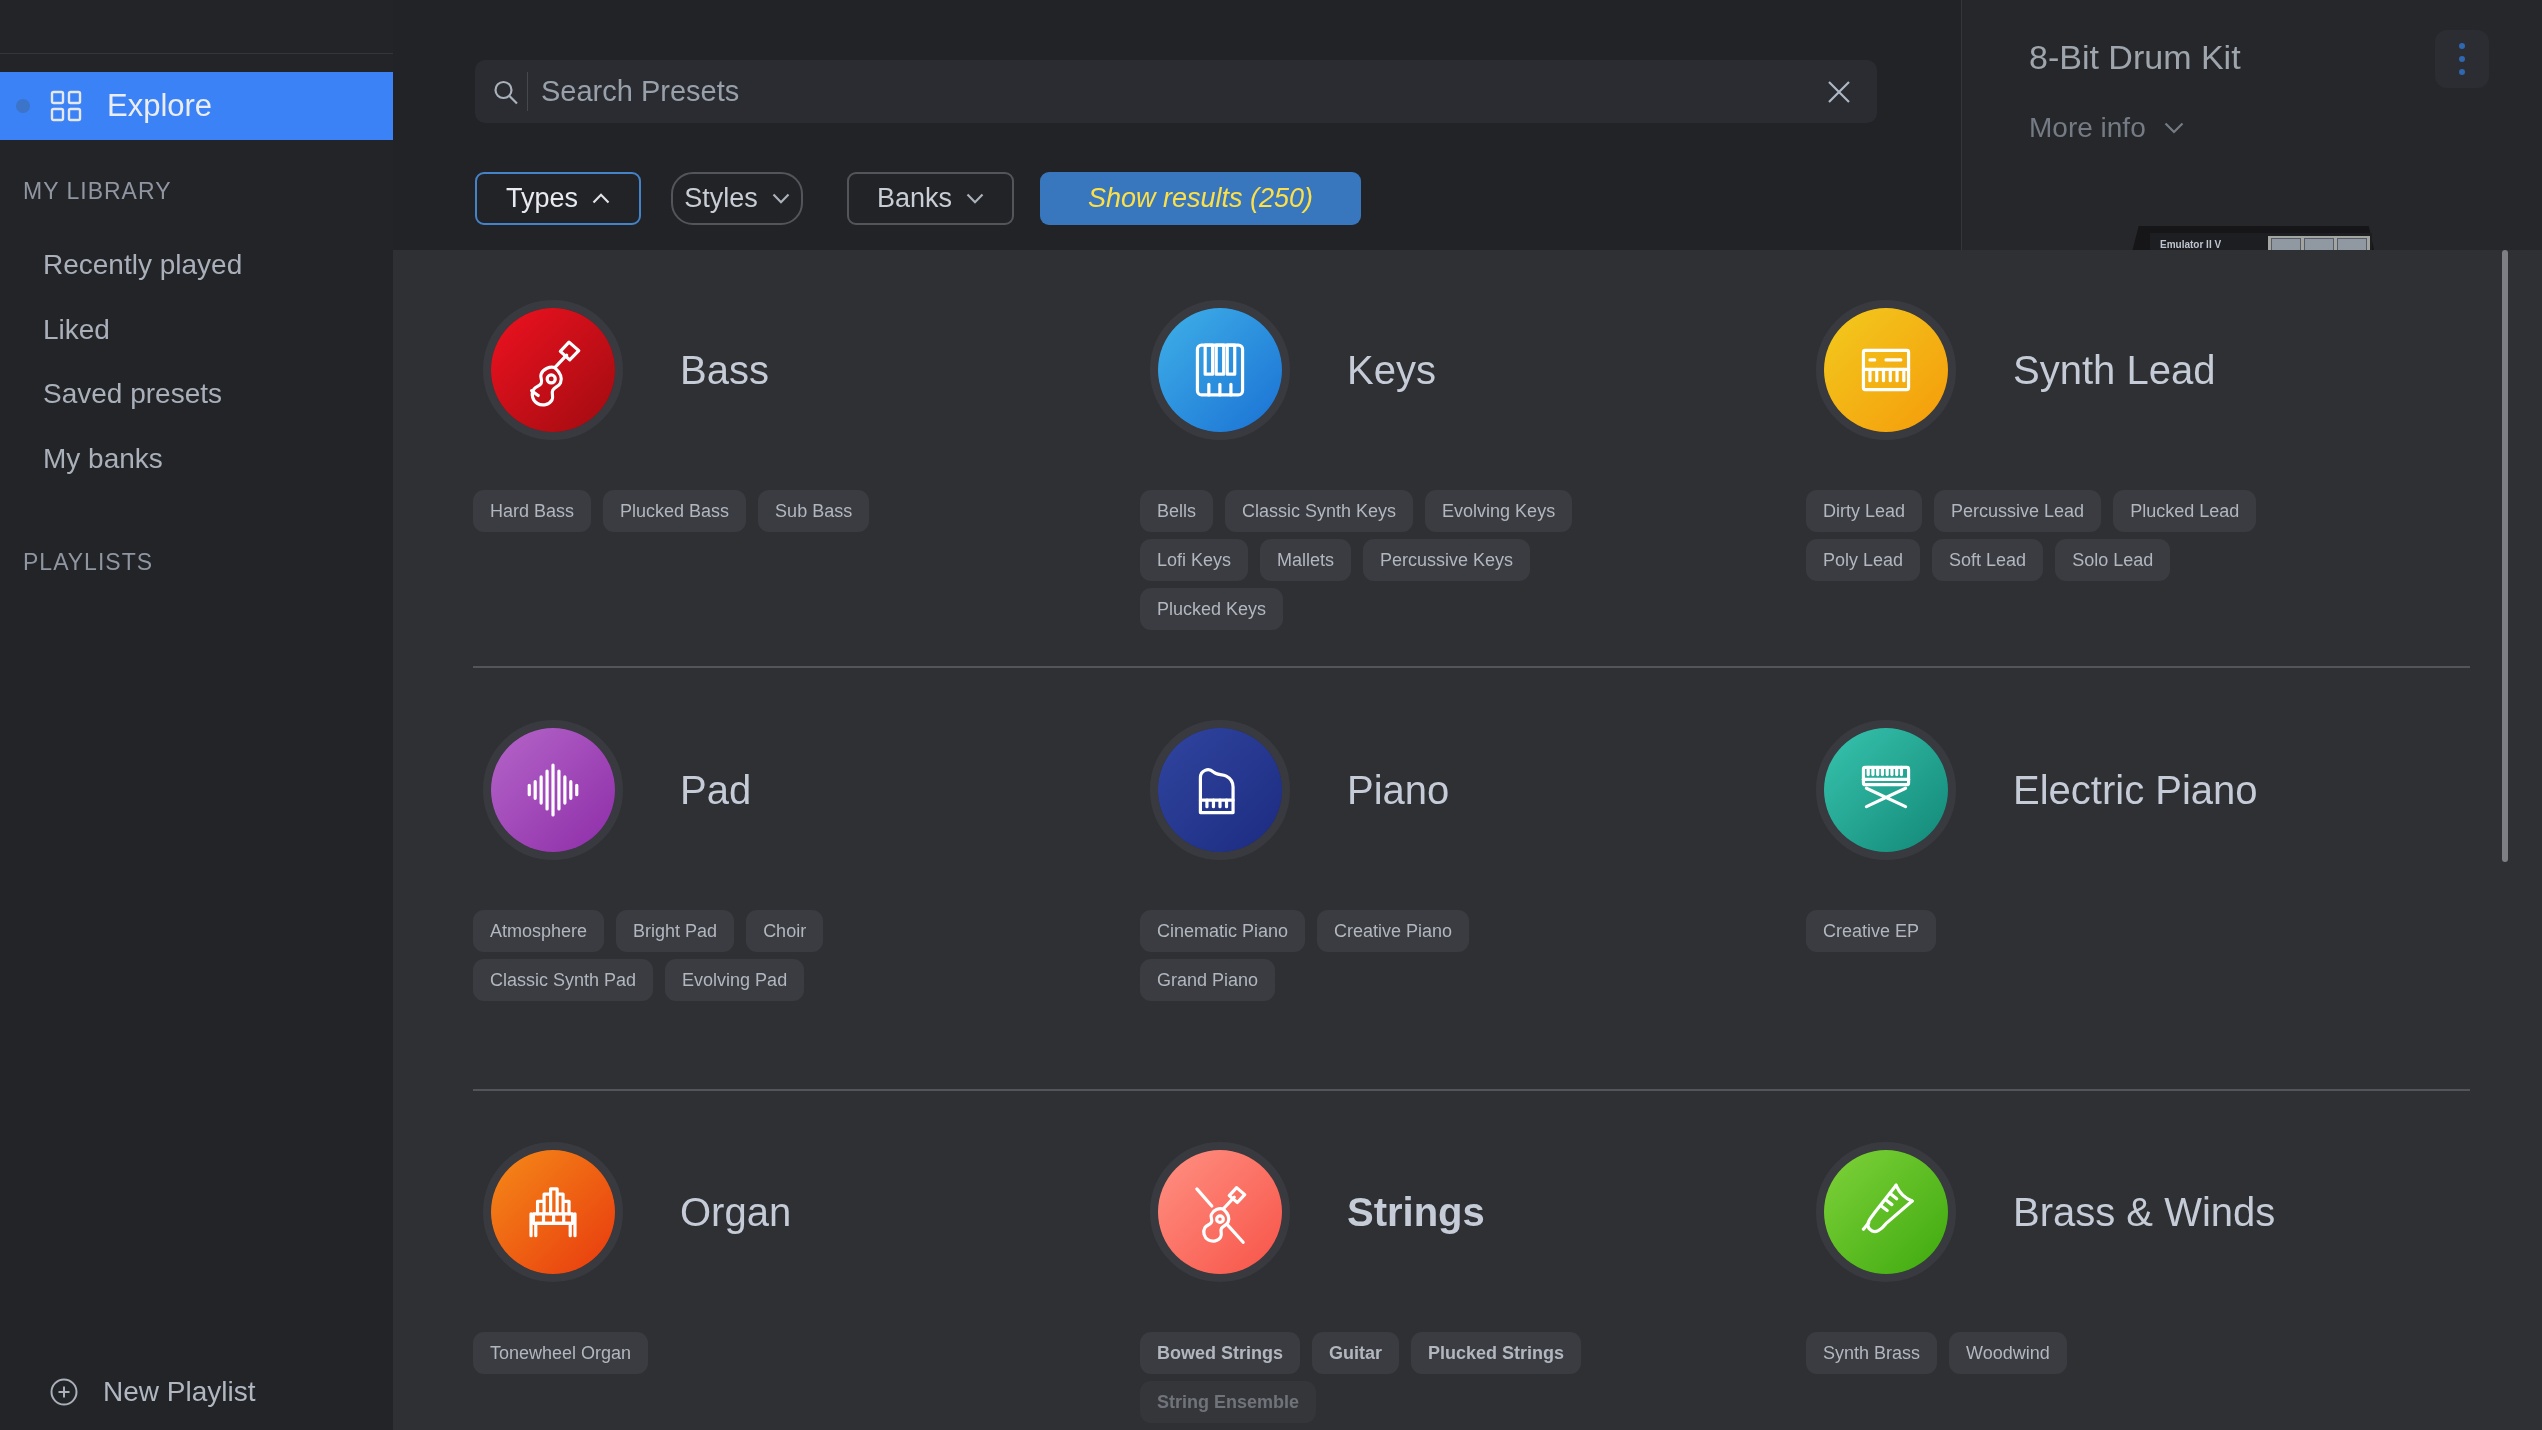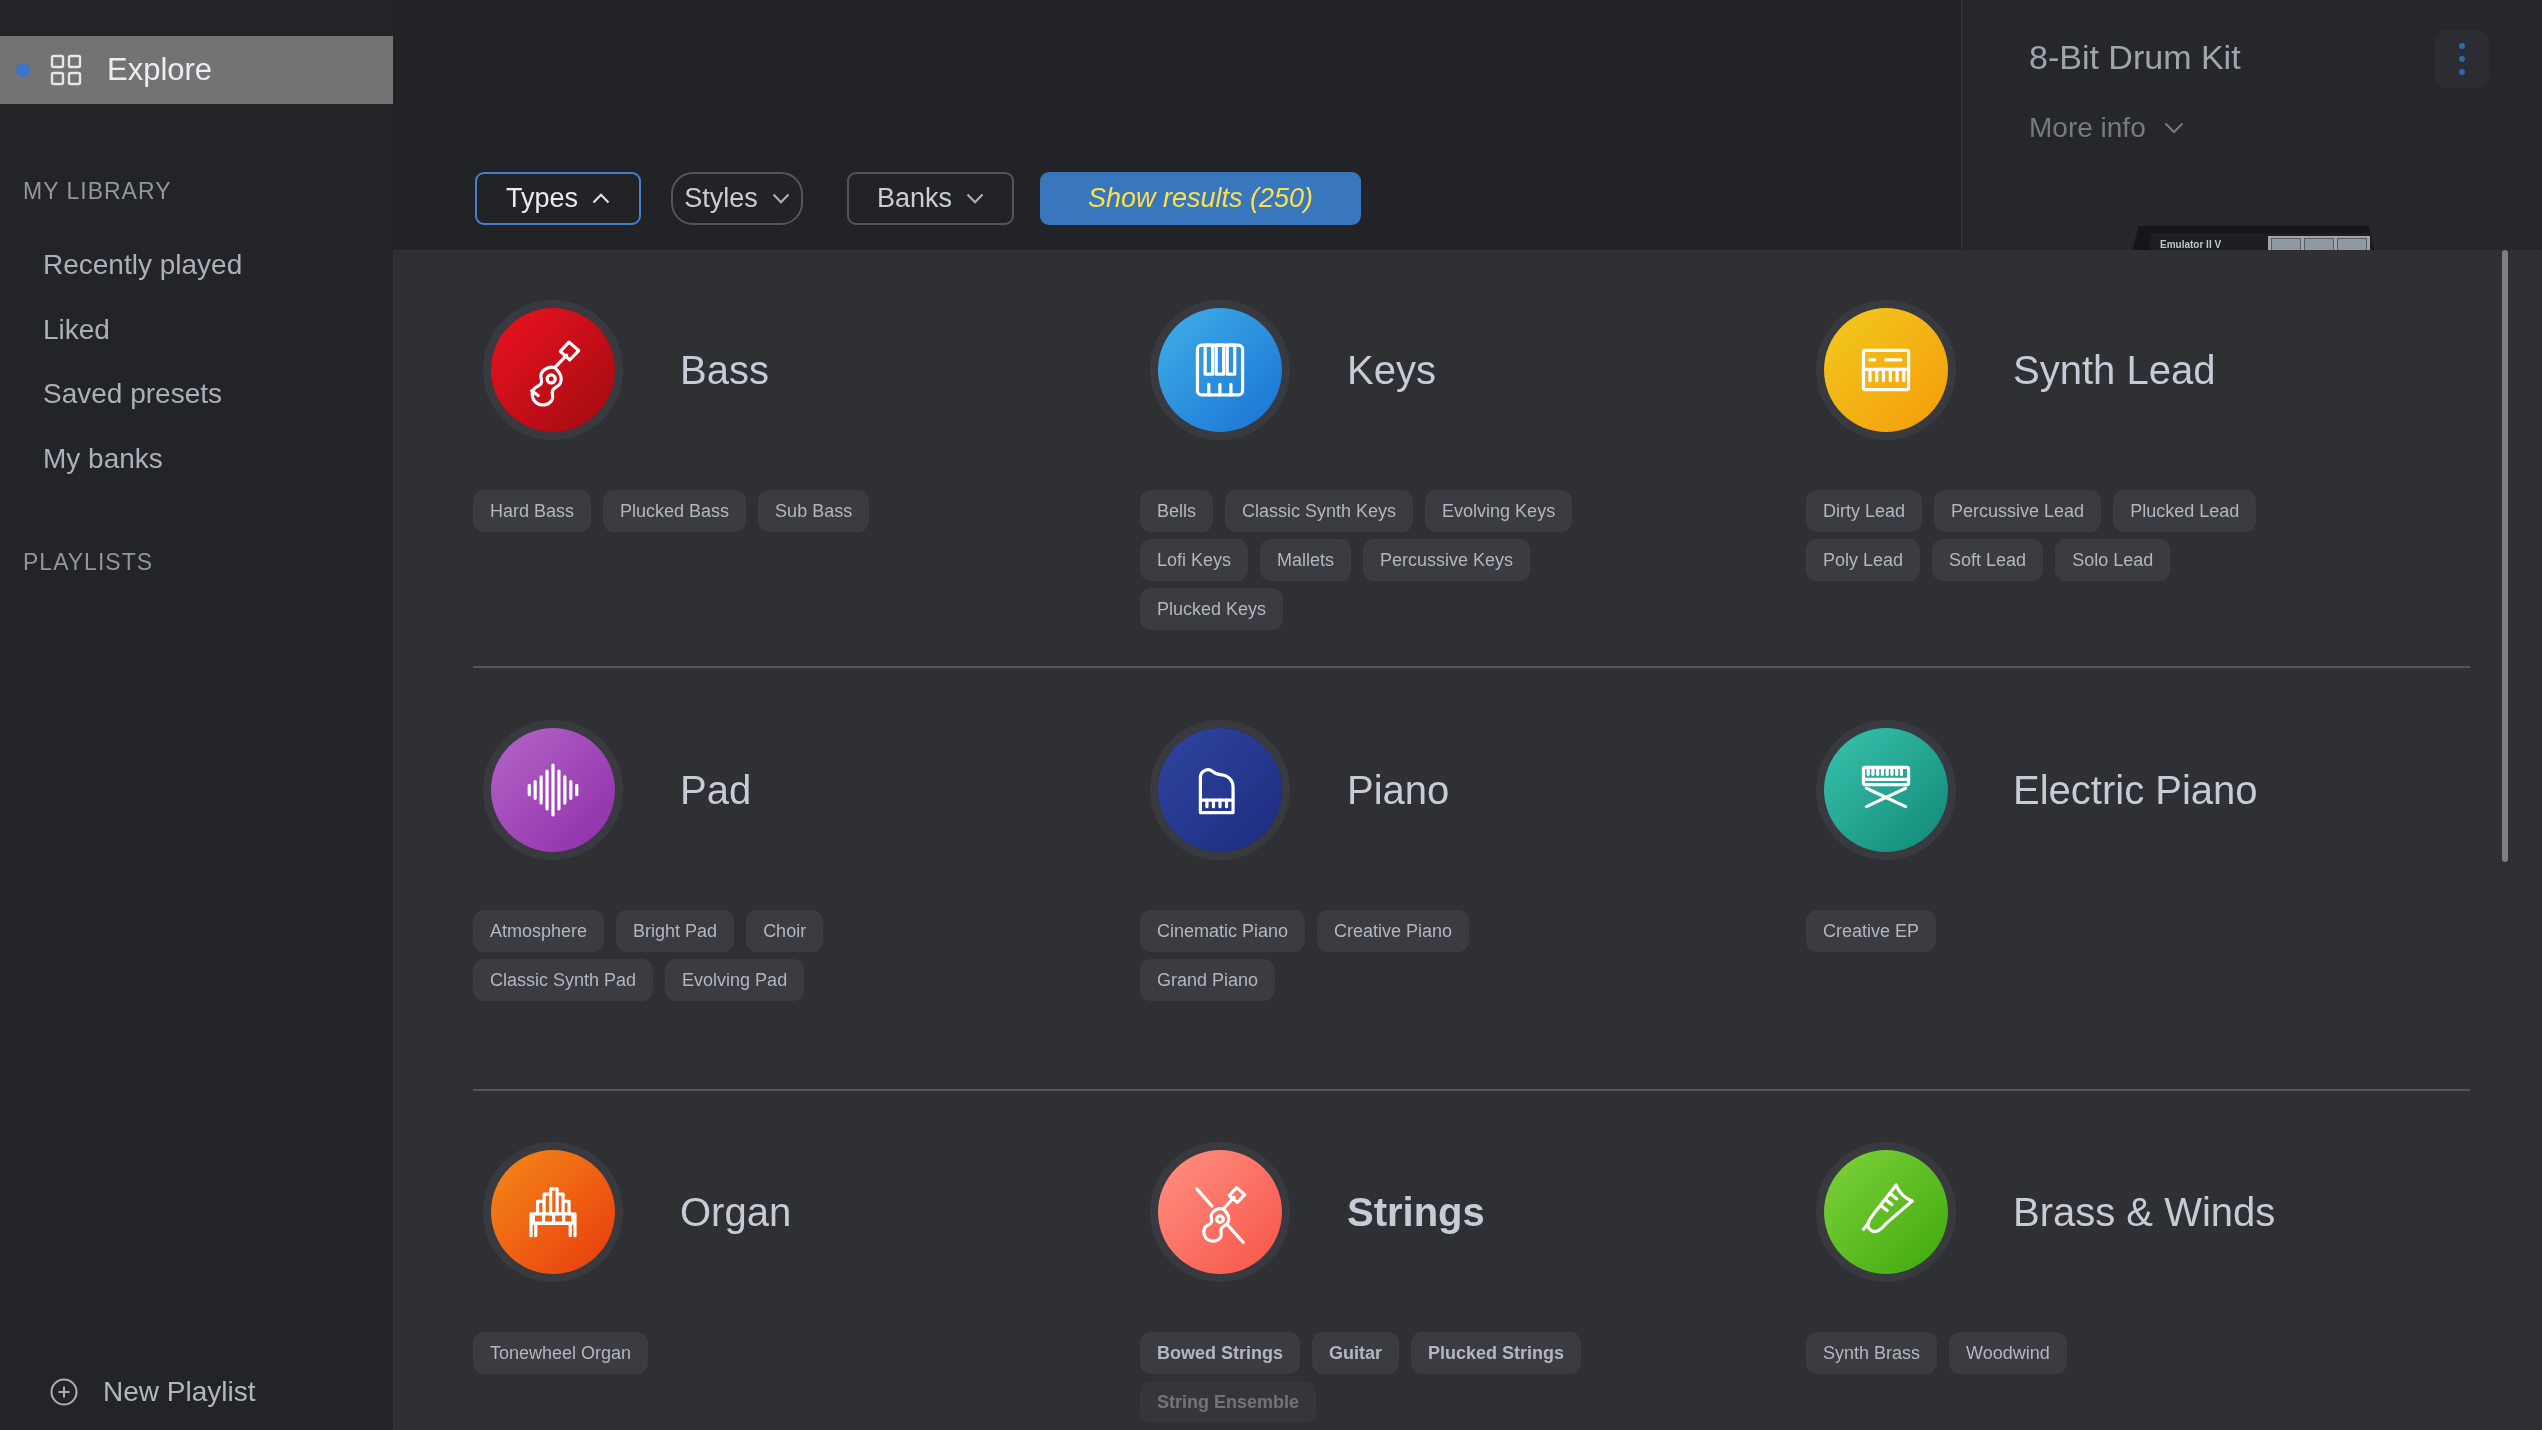--- a/index.html
+++ b/index.html
@@ -5,21 +5,21 @@
   * { margin:0; padding:0; box-sizing:border-box; }
   html,body { background:#1a1b1e; }
   #app {
     position:relative; width:2542px; height:1430px; overflow:hidden;
     background:#222327; font-family:"Liberation Sans", sans-serif;
     -webkit-font-smoothing:antialiased;
   }
   
   #sidebar { position:absolute; left:0; top:0; width:393px; height:1430px; background:#232428; }
   .sb-topline { position:absolute; left:0; top:53px; width:393px; height:1px; background:#35363a; }
-  .explore-row { position:absolute; left:0; top:36px; width:393px; height:68px; background:#737373; display:flex; align-items:center; cursor:pointer; }
+  .explore-row { position:absolute; left:0; top:72px; width:393px; height:68px; background:#3b82f6; display:flex; align-items:center; cursor:pointer; }
   .explore-dot { position:absolute; left:16px; top:50%; transform:translateY(-50%); width:14px; height:14px; border-radius:50%; background:#3b74c9; }
   .explore-grid { position:absolute; left:50px; top:50%; transform:translateY(-50%); width:32px; height:32px; }
   .explore-label { position:absolute; left:107px; top:50%; transform:translateY(-50%); font-size:31px; color:#eaedf2; }
   .sb-header { position:absolute; left:23px; font-size:23px; letter-spacing:1px; color:#8f96a1; }
   .sb-item { position:absolute; left:43px; height:40px; display:flex; align-items:center; font-size:28px; color:#a9b0ba; cursor:pointer; white-space:nowrap; }
   .newpl-row { position:absolute; left:0; bottom:10px; width:393px; height:56px;text-align:center; }
   .newpl-icon { position:absolute; left:50px; top:50%; transform:translateY(-50%); width:28px; height:28px; }
   .newpl-label { position:absolute; left:103px; top:50%; transform:translateY(-50%); font-size:28px; color:#b0b7c1; }
   
   .search-bar { position:absolute; left:475px; top:60px; width:1402px; height:63px; background:#2a2c31; border-radius:10px; }
@@ -105,20 +105,35 @@
       <span class="newpl-icon">
         <svg width="28" height="28" viewBox="0 0 28 28" fill="none" stroke="#a9b0ba" stroke-width="2">
           <circle cx="14" cy="14" r="12.5"></circle>
             <path d="M14 8.5v11M8.5 14h11"></path>
         </svg>
       </span>
       <span class="newpl-label">New Playlist</span>
     </div>
   </aside>
 
+  <div class="search-bar">
+    <span class="search-icon">
+      <svg width="27" height="27" viewBox="0 0 27 27" fill="none" stroke="#a9b1bb" stroke-width="2.2">
+        <circle cx="11.5" cy="11.5" r="8"></circle>
+          <path d="M17.5 17.5L25 25"></path>
+      </svg>
+    </span>
+    <span class="search-divider"></span>
+    <input class="search-input" type="text" placeholder="Search Presets" style="">
+    <span class="search-clear">
+      <svg width="24" height="24" viewBox="0 0 24 24" fill="none" stroke="#aeb9c6" stroke-width="2.2">
+        <path d="M2 2l20 20M22 2L2 22"></path>
+      </svg>
+    </span>
+  </div>
 
   <div class="filter-row">
     <div class="fbtn active" style="width:166px;">
       <span>Types</span>
       <svg class="chev" width="18" height="11" viewBox="0 0 18 11" fill="none" stroke="#dfe3e9" stroke-width="2.2">
           <path d="M1.5 9.5L9 1.8l7.5 7.7"></path>
         </svg>
     </div>
     <div class="fbtn plain" style="width:132px; margin-left:30px;border-radius:22px;">
       <span>Styles</span>

